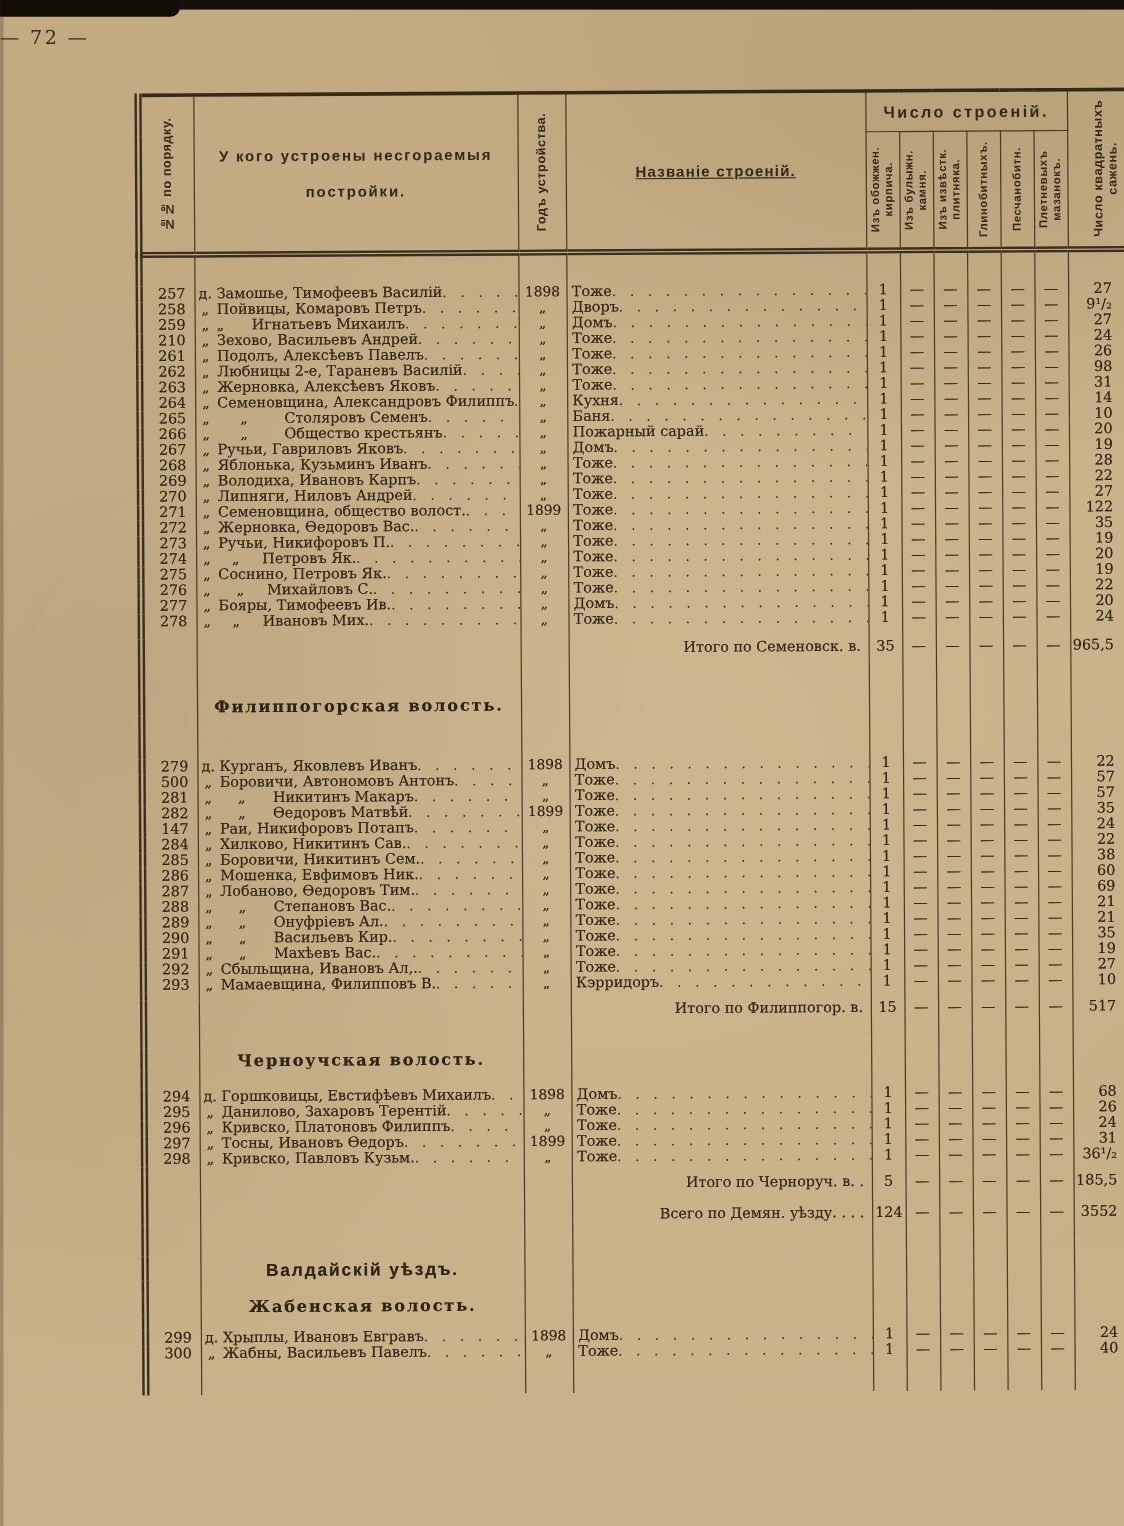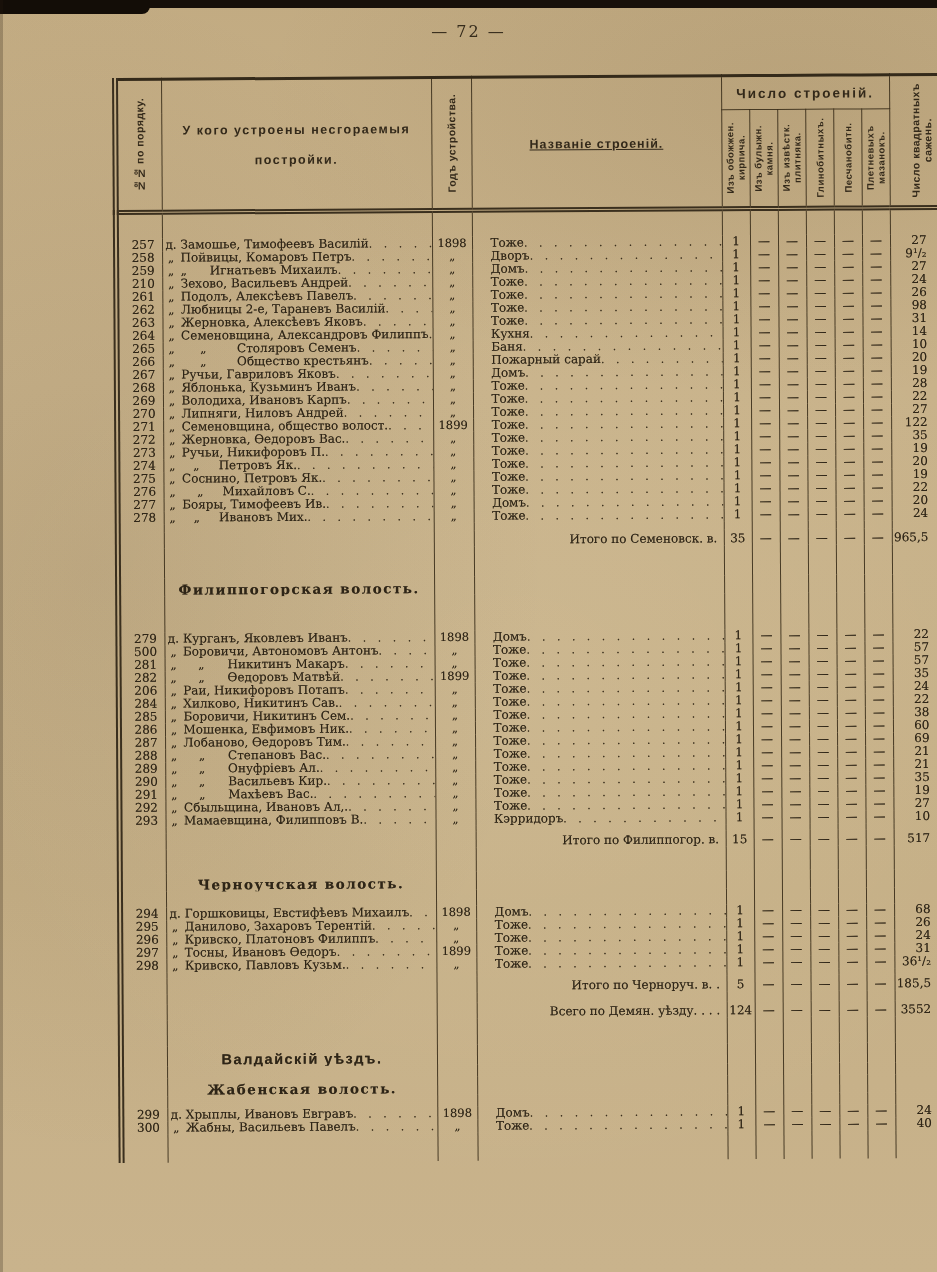--- a/index.html
+++ b/index.html
@@ -9,21 +9,21 @@
       radial-gradient(ellipse 900px 500px at 85% 8%, rgba(90,70,40,0.10), transparent 60%),
       radial-gradient(ellipse 700px 900px at 10% 45%, rgba(80,60,35,0.10), transparent 65%),
       radial-gradient(ellipse 800px 700px at 55% 55%, rgba(255,244,215,0.10), transparent 70%),
       linear-gradient(180deg,#c2ab82 0%,#c8b28a 30%,#c5af86 70%,#c9b38c 100%);
     font-family:"DejaVu Serif", serif;
     color:#2e2517;
   }
   .edge-top{position:absolute;top:0;left:0;width:100%;height:8px;background:#17100a;}
   .edge-top-blob{position:absolute;top:0;left:0;width:150px;height:14px;background:#130d07;border-radius:0 0 8px 0;}
   .edge-left{position:absolute;top:0;left:0;width:3px;height:100%;background:rgba(40,28,14,0.25);}
-  .pageno{position:absolute;top:22px;left:0;width:100%;text-align:center;font-size:16px;letter-spacing:2px;color:#352b1b;}
+  .pageno{position:absolute;top:22px;left:0;width:100%;font-size:16px;letter-spacing:2px;color:#352b1b;}
   .tblwrap{position:absolute;left:112px;top:78px;transform:rotate(-0.35deg);transform-origin:top left;}
   table{
     border-collapse:collapse;table-layout:fixed;width:838px;
     border-left:6px double #3a2f1e;border-top:3px solid #342a1a;
   }
   th,td{border-right:1px solid rgba(58,45,26,0.9);padding:0;margin:0;overflow:hidden;}
   th{font-family:"Liberation Sans", sans-serif;font-weight:bold;color:#33291a;vertical-align:middle;}
   tr.h1 .gh{border-bottom:1px solid rgba(58,45,26,0.9);height:32px;font-size:13.5px;letter-spacing:2px;text-align:center;}
   tr.h2 th{height:96px;border-bottom:5px double #3a2f1e;}
   th.rs{border-bottom:5px double #3a2f1e;}
@@ -34,21 +34,21 @@
   tbody td{font-size:12px;line-height:13px;vertical-align:bottom;color:#2e2517;text-shadow:0 0 0.5px rgba(46,35,18,0.55);}
   tr.rw{height:13px;}
   tr.tt{height:16px;}
   tr.sc{height:18px;}
   tr.sc2{height:20px;}
   .c-num{text-align:right;padding-right:7px;}
   .c-own,.c-bld{text-align:left;}
   .flexcell{display:flex;align-items:baseline;}
   .pfx{display:inline-block;width:17px;text-align:center;flex:none;}
   .nm{white-space:pre;flex:none;padding-left:1px;}
-  .bld-pad{padding-left:18px;}
+  .bld-pad{padding-left:4px;}
   .ld{flex:1 1 auto;overflow:hidden;white-space:nowrap;font-size:11px;color:#3a2f1d;}
   .ld::before{content:" . . . . . . . . . . . . . . . . . . . . . . . . . . . . . . . . . . . . . . . . ";letter-spacing:4px;}
   .c-yr{text-align:center;font-size:11.5px;}
   .c-n{text-align:center;}
   .c-ar{text-align:right;padding-right:27px;}
   .tl{display:block;text-align:right;padding-right:6px;white-space:pre;}
   .sect{display:block;text-align:center;font-weight:bold;font-size:13.5px;letter-spacing:1.5px;}
   .sect2{display:block;text-align:center;font-weight:bold;font-family:"Liberation Sans", sans-serif;font-size:14.5px;letter-spacing:1.5px;}
 </style>
 </head>
@@ -819,21 +819,21 @@
             </td>
             <td class="c-n">1</td>
             <td class="c-n">—</td>
             <td class="c-n">—</td>
             <td class="c-n">—</td>
             <td class="c-n">—</td>
             <td class="c-n">—</td>
             <td class="c-ar">35</td>
           </tr>
           <tr class="rw">
-            <td class="c-num">206</td>
+            <td class="c-num">147</td>
             <td class="c-own">
               <span class="flexcell">
                 <span class="pfx">„</span>
                 <span class="nm">Раи, Никифоровъ Потапъ</span>
                 <span class="ld"></span>
               </span>
             </td>
             <td class="c-yr">„</td>
             <td class="c-bld">
               <span class="flexcell">

